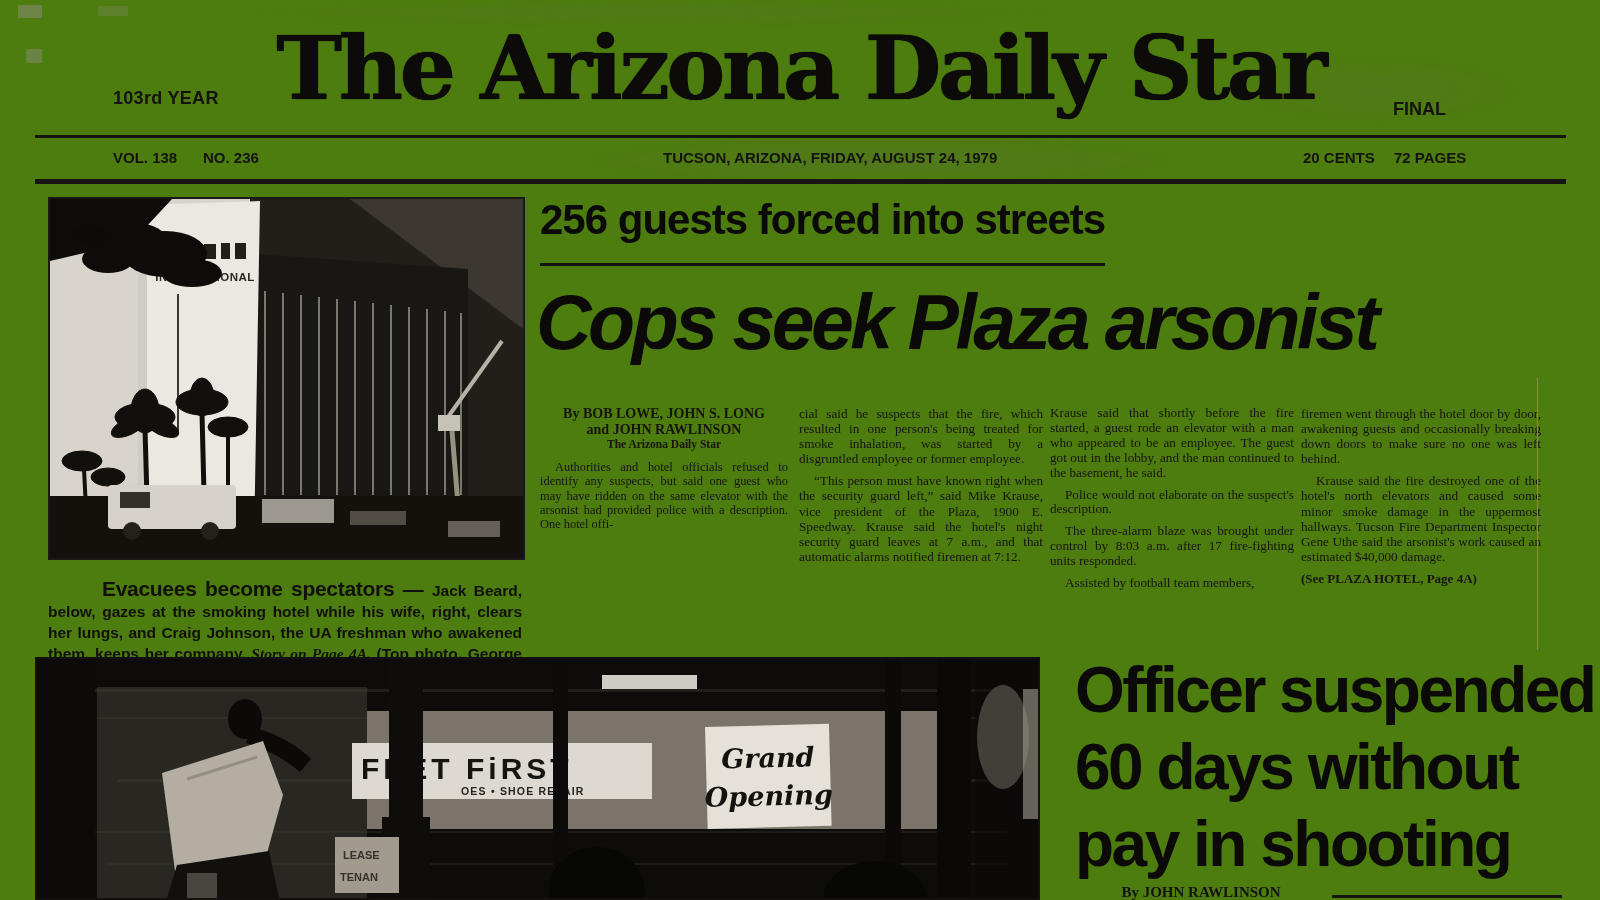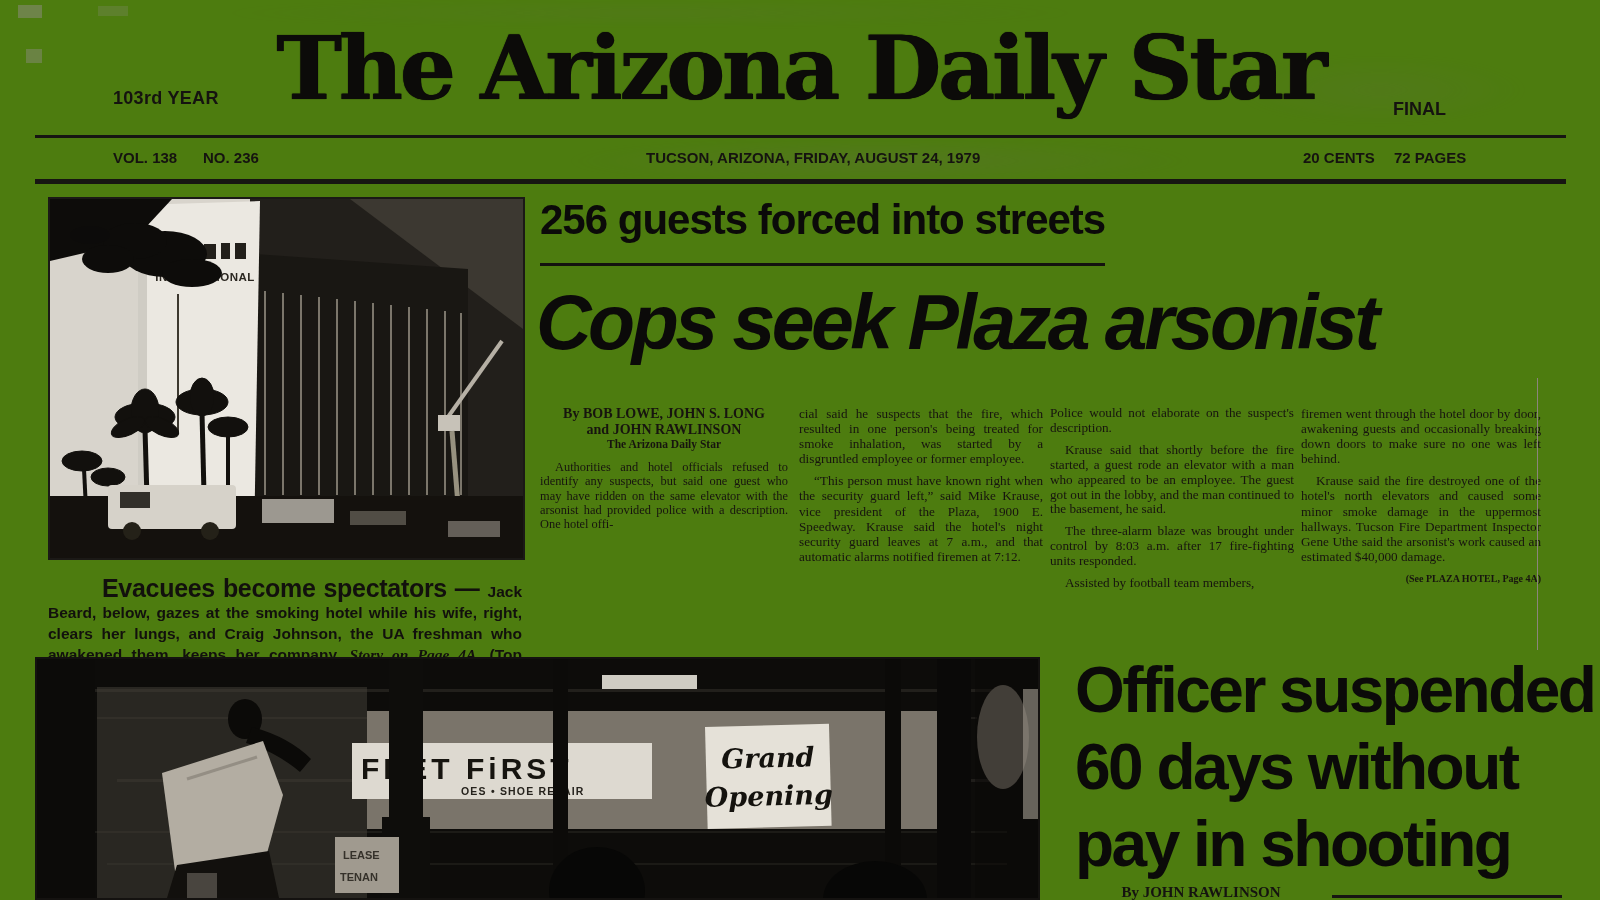--- a/index.html
+++ b/index.html
@@ -12,57 +12,57 @@
   .masthead-title{position:absolute;left:0;right:0;top:22px;text-align:center;
       font-family:"DejaVu Serif",serif;font-weight:bold;font-size:88px;line-height:1.05;
       letter-spacing:-3px;color:#0c0b09;text-shadow:0 0 1px #0c0b09,1px 0 0 #0c0b09;}
   .final-label{position:absolute;left:1393px;top:99px;font:bold 18px "Liberation Sans",sans-serif;}
   .rule{position:absolute;left:35px;width:1531px;background:#171512;}
   .rule-thin{top:135px;height:3px;}
   .rule-thick{top:179px;height:5px;}
   .folio{position:absolute;left:0;top:149px;width:1600px;height:24px;
          font:bold 15px "Liberation Sans",sans-serif;}
   .folio span{position:absolute;white-space:nowrap;}
-  .folio .vol{left:113px;} .folio .num{left:203px;} .folio .dateline{left:646px;}
+  .folio .vol{left:113px;} .folio .num{left:203px;} .folio .dateline{left:663px;}
   .folio .price{left:1303px;} .folio .pages{left:1394px;}
 
   
   figure{margin:0;padding:0;}
   .photo-top{position:absolute;left:48px;top:197px;width:477px;height:363px;
              border:2px solid #1b1916;background:#26231f;}
   .photo-bottom{position:absolute;left:35px;top:657px;width:1005px;height:243px;
              border:2px solid #141210;background:#0d0c0a;}
   .photo-top svg,.photo-bottom svg{display:block;}
 
   
   .caption{position:absolute;left:48px;top:562px;width:474px;
            font:bold 15.5px "Liberation Sans",sans-serif;line-height:21px;
            text-align:justify;text-indent:54px;color:#12100d;}
-  .cap-lead{font-size:25px;letter-spacing:-.3px;}
+  .cap-lead{font-size:21px;letter-spacing:-.3px;}
   .cap-story{font:600 italic 15.5px "Liberation Serif",serif;}
 
   
   .kicker{position:absolute;left:540px;top:196px;margin:0;display:inline-block;
           font:bold 42px "Liberation Sans",sans-serif;letter-spacing:-1px;color:#0b0a09;
           padding-bottom:19px;border-bottom:3px solid #14120f;}
   .headline{position:absolute;left:536px;top:276px;margin:0;white-space:nowrap;
           font:bold italic 77px "Liberation Sans",sans-serif;letter-spacing:-3.5px;color:#0b0a09;
           line-height:92px;}
   .col{position:absolute;top:406px;height:250px;overflow:hidden;
        font-size:13.2px;line-height:15.1px;text-align:justify;color:#17140f;}
   .col1{left:540px;width:248px;font-size:12.4px;line-height:14.3px;}
   .col2{left:799px;width:244px;}
   .col3{left:1050px;width:244px;line-height:14.9px;}
   .col4{left:1301px;width:240px;}
   .byline{text-align:center;font:bold 14px "Liberation Serif",serif;line-height:16px;
           margin-bottom:9px;text-indent:0;}
   .byline .credit{font-size:11.5px;line-height:13px;}
   .col p{margin:0 0 7px;text-indent:15px;}
   .col2 p:first-child,.col3 p:first-child,.col4 p:first-child{text-indent:0;}
-  .jumpline{text-align:right;font-weight:bold;font-size:10px;margin-top:4px;}
+  .jumpline{text-align:left;font-weight:bold;font-size:13px;margin-top:4px;}
   .colrule{position:absolute;left:1537px;top:378px;width:1px;height:272px;background:#8a857c;}
 
   
   .second-headline{position:absolute;left:1075px;top:652px;width:520px;
       font:bold 64px "Liberation Sans",sans-serif;letter-spacing:-2.5px;line-height:77px;
       color:#0b0a09;}
   .byline2{position:absolute;left:1070px;top:884px;width:262px;text-align:center;
       font:bold 15px "Liberation Serif",serif;}
   .rule2{position:absolute;left:1332px;top:895px;width:230px;height:3px;background:#171512;}
 
@@ -262,22 +262,22 @@
         </div>
     </div>
     <div class="col col2">
       <div class="paras">
           <p>cial said he suspects that the fire, which resulted in one person's being treated for smoke inhalation, was started by a disgruntled employee or former employee.</p>
           <p>“This person must have known right when the security guard left,” said Mike Krause, vice president of the Plaza, 1900 E. Speedway. Krause said the hotel's night security guard leaves at 7 a.m., and that automatic alarms notified firemen at 7:12.</p>
         </div>
     </div>
     <div class="col col3">
       <div class="paras">
+          <p>Krause said that shortly before the fire started, a guest rode an elevator with a man who appeared to be an employee. The guest got out in the lobby, and the man continued to the basement, he said.</p>
           <p>Police would not elaborate on the suspect's description.</p>
-          <p>Krause said that shortly before the fire started, a guest rode an elevator with a man who appeared to be an employee. The guest got out in the lobby, and the man continued to the basement, he said.</p>
           <p>The three-alarm blaze was brought under control by 8:03 a.m. after 17 fire-fighting units responded.</p>
           <p>Assisted by football team members,</p>
         </div>
     </div>
     <div class="col col4">
       <div class="paras">
           <p>firemen went through the hotel door by door, awakening guests and occasionally breaking down doors to make sure no one was left behind.</p>
           <p>Krause said the fire destroyed one of the hotel's north elevators and caused some minor smoke damage in the uppermost hallways. Tucson Fire Department Inspector Gene Uthe said the arsonist's work caused an estimated $40,000 damage.</p>
         </div>
       <div class="jumpline">(See PLAZA HOTEL, Page 4A)</div>

